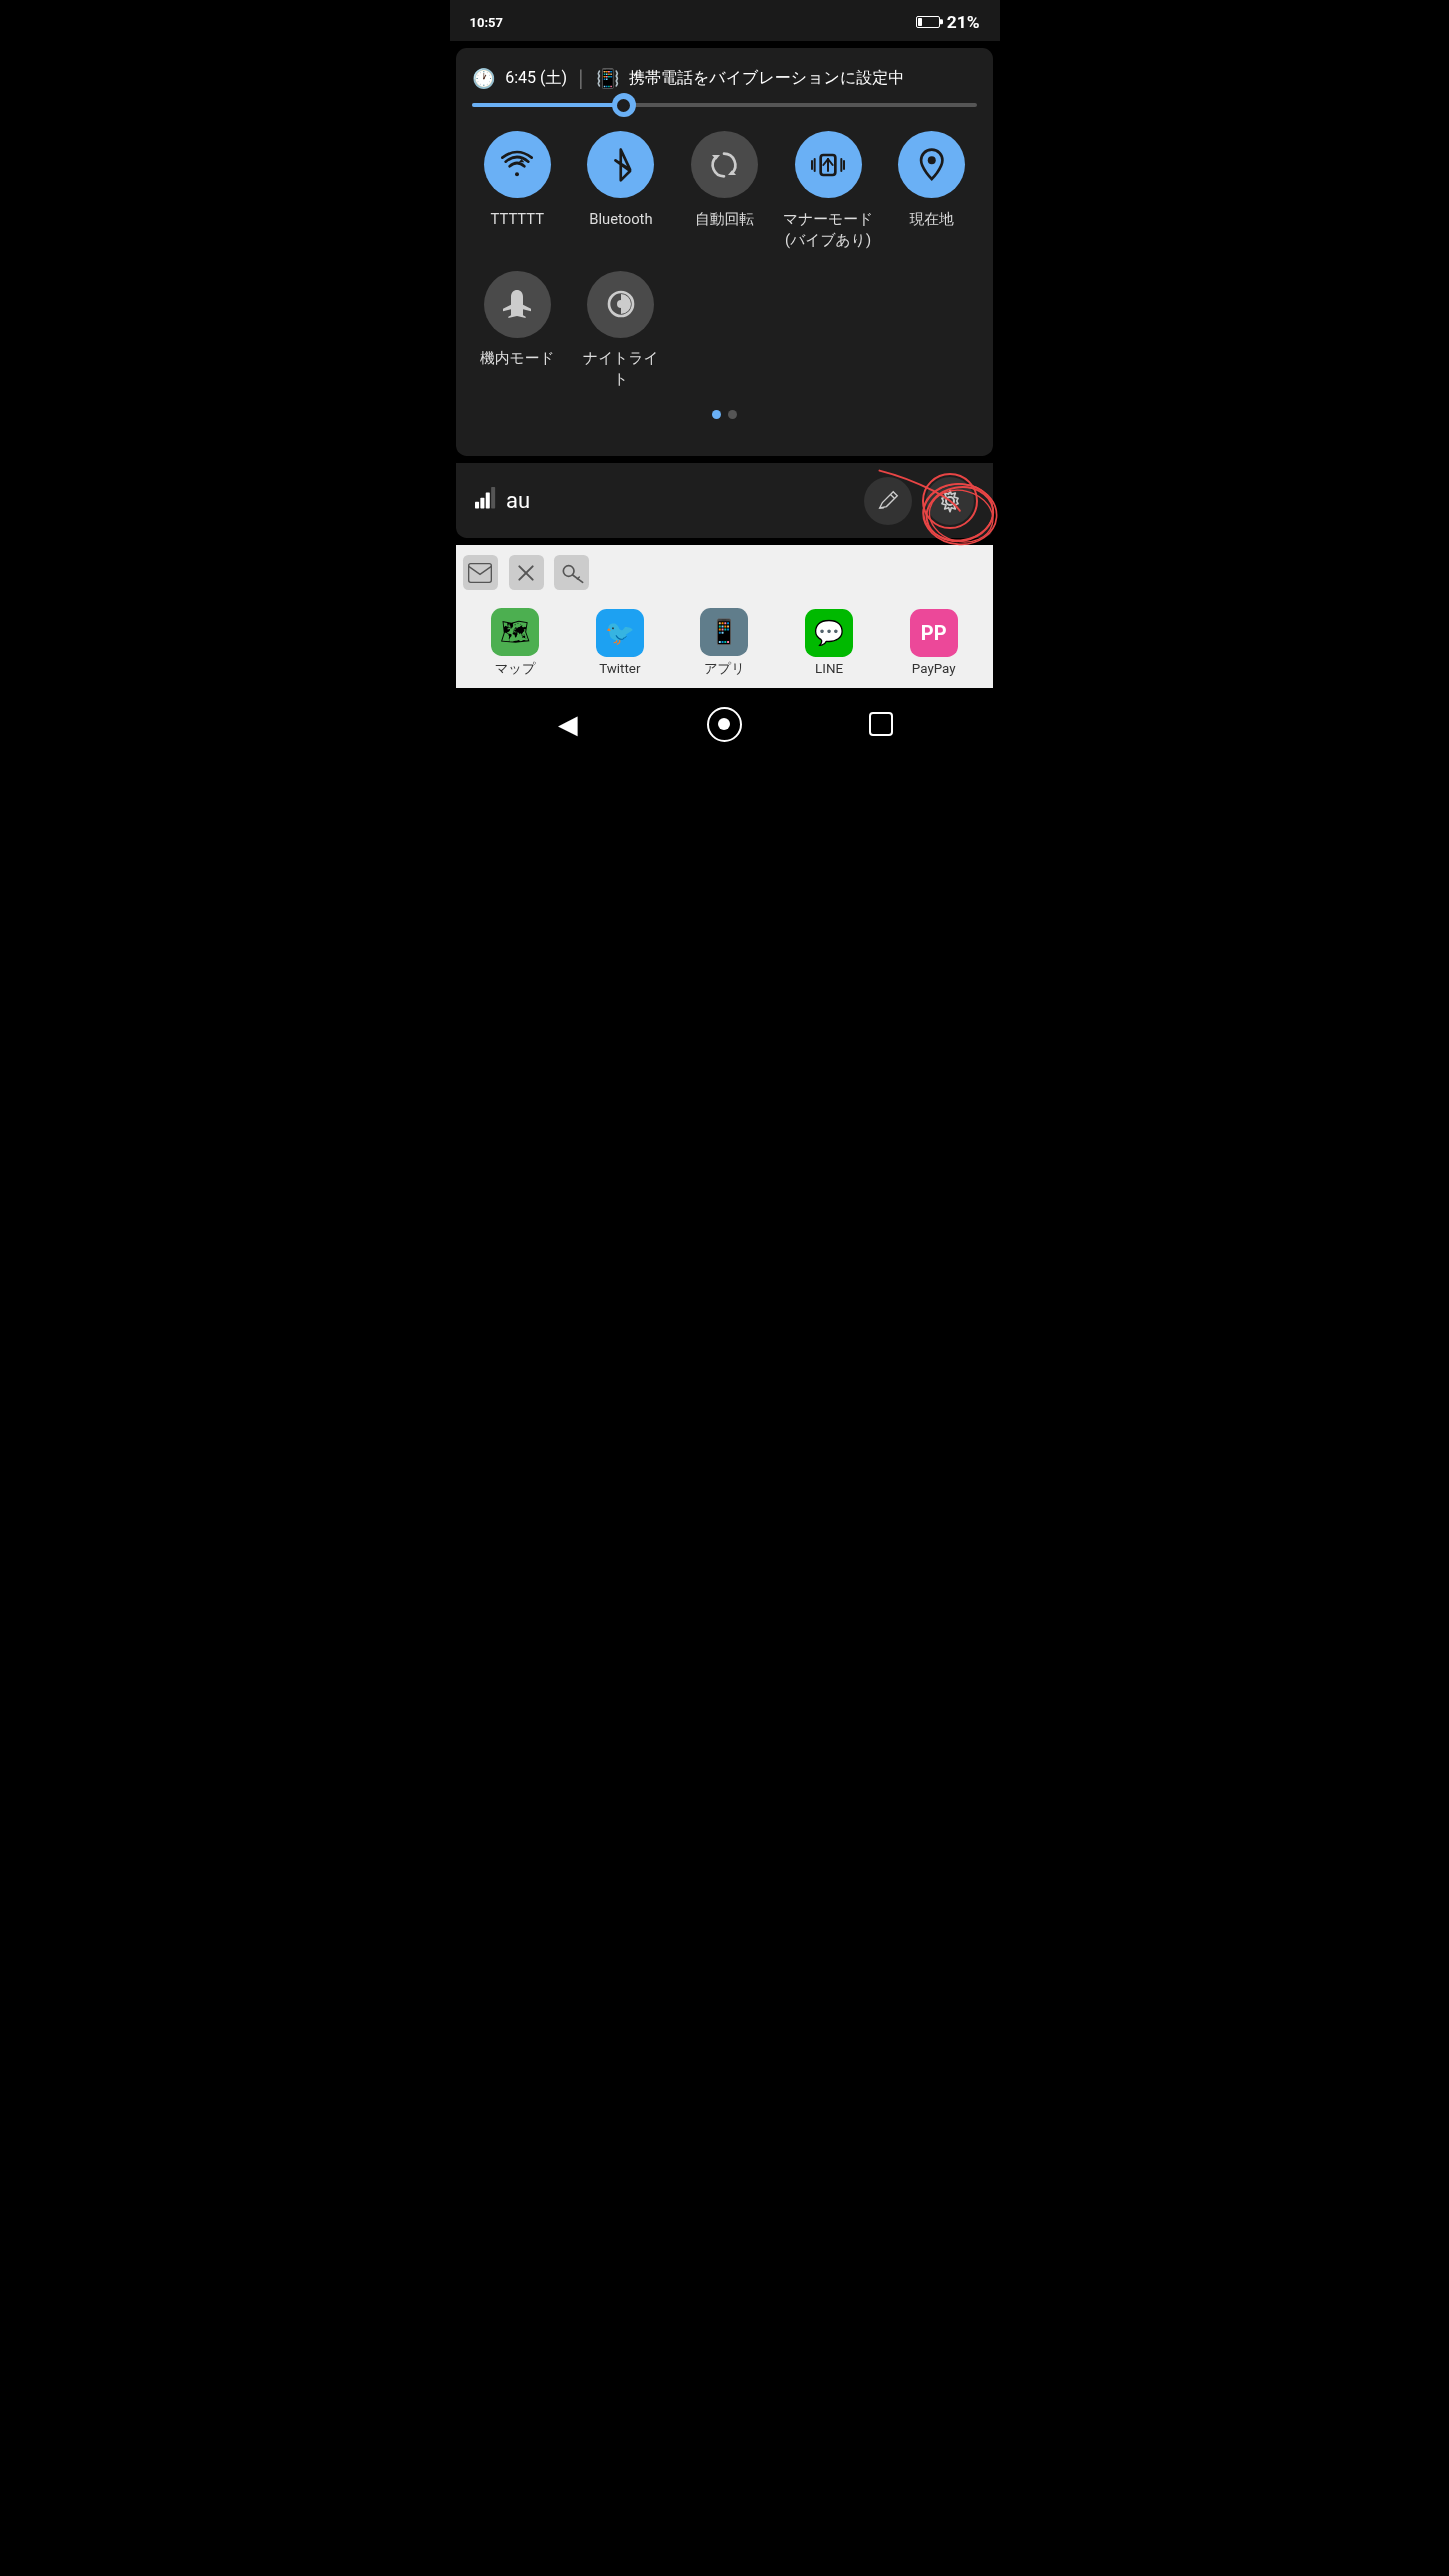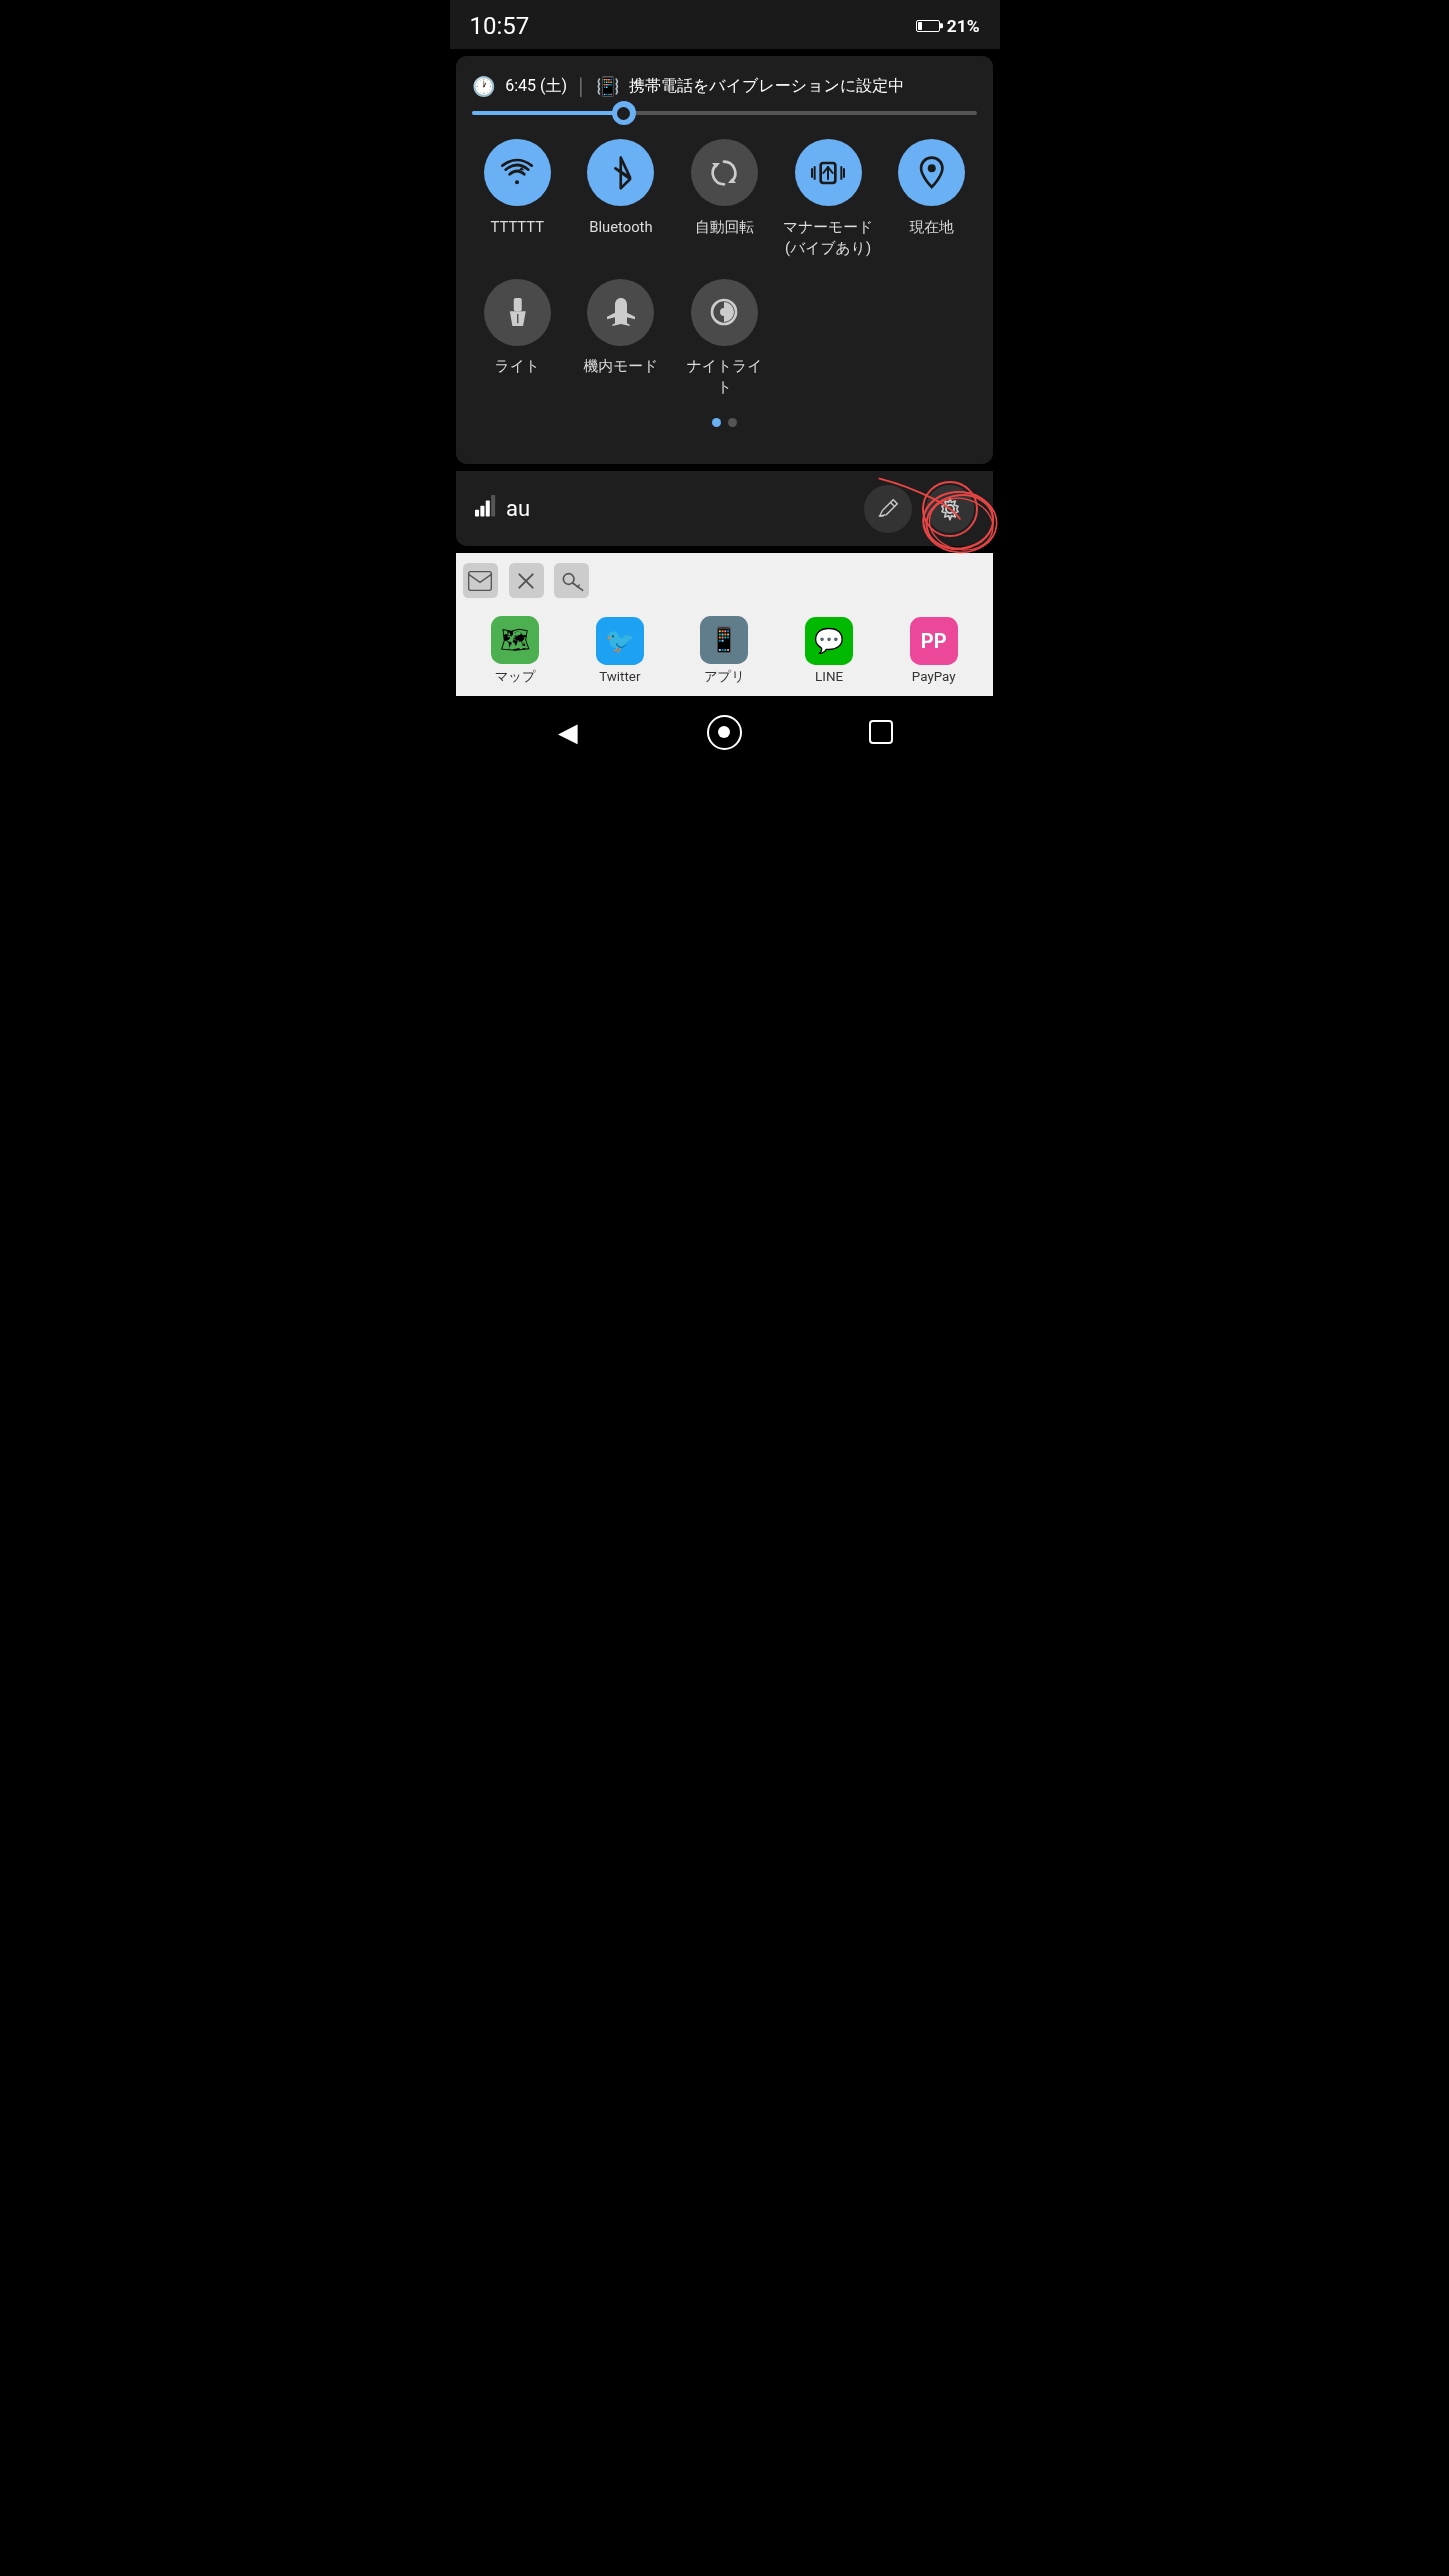--- a/index.html
+++ b/index.html
@@ -32,22 +32,22 @@
       display: flex;
       justify-content: space-between;
       align-items: center;
       padding: 12px 20px 9.4px;
       color: #fff;
       font-size: 19px;
       font-weight: bold;
     }
 
     .status-bar-left {
-      font-size: 24px;
-      font-weight: 400;
+      font-size: 13px;
+      font-weight: 700;
     }
 
     .status-bar-right {
       display: flex;
       align-items: center;
       gap: 6.7px;
       font-size: 17.4px;
       padding-left: 12px;
     }
 
@@ -463,30 +463,20 @@
       <div class="toggle-item">
         <div class="toggle-circle active">
           <svg width="29.5" height="36" viewBox="0 0 44 54">
             <path d="M22 4 C12 4 6 12 6 20 C6 32 22 48 22 48 C22 48 38 32 38 20 C38 12 32 4 22 4Z" fill="none" stroke="#1a1a1a" stroke-width="4"></path>
             <circle cx="22" cy="20" r="6" fill="#1a1a1a"></circle>
           </svg>
         </div>
         <span class="toggle-label">現在地</span>
       </div>
 
-      <div class="toggle-item">
-        <div class="toggle-circle inactive">
-          <svg width="29.5" height="36" viewBox="0 0 44 54">
-            <rect x="16" y="6" width="12" height="20" rx="3" fill="#ccc"></rect>
-            <path d="M10 26 L34 26 L30 48 L14 48Z" fill="#ccc"></path>
-            <line x1="22" y1="30" x2="22" y2="44" stroke="#4a4a4a" stroke-width="2"></line>
-          </svg>
-        </div>
-        <span class="toggle-label">ライト</span>
-      </div>
 
       <div class="toggle-item">
         <div class="toggle-circle inactive">
           <svg width="36" height="36" viewBox="0 0 54 54">
             <path d="M27 6 C22 6 18 10 18 16 L18 28 L6 34 L6 38 L18 35 L18 44 L14 46 L14 48 L27 45 L40 48 L40 46 L36 44 L36 35 L48 38 L48 34 L36 28 L36 16 C36 10 32 6 27 6Z" fill="#ccc"></path>
           </svg>
         </div>
         <span class="toggle-label">機内モード</span>
       </div>
 

